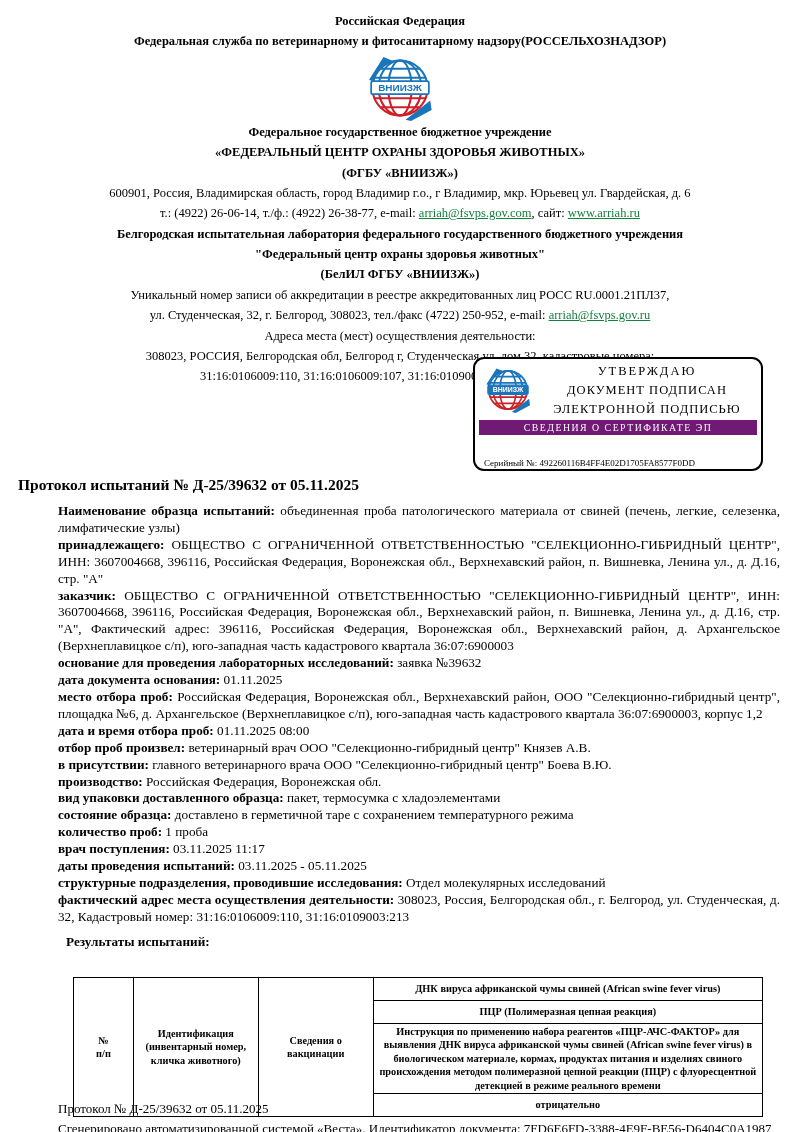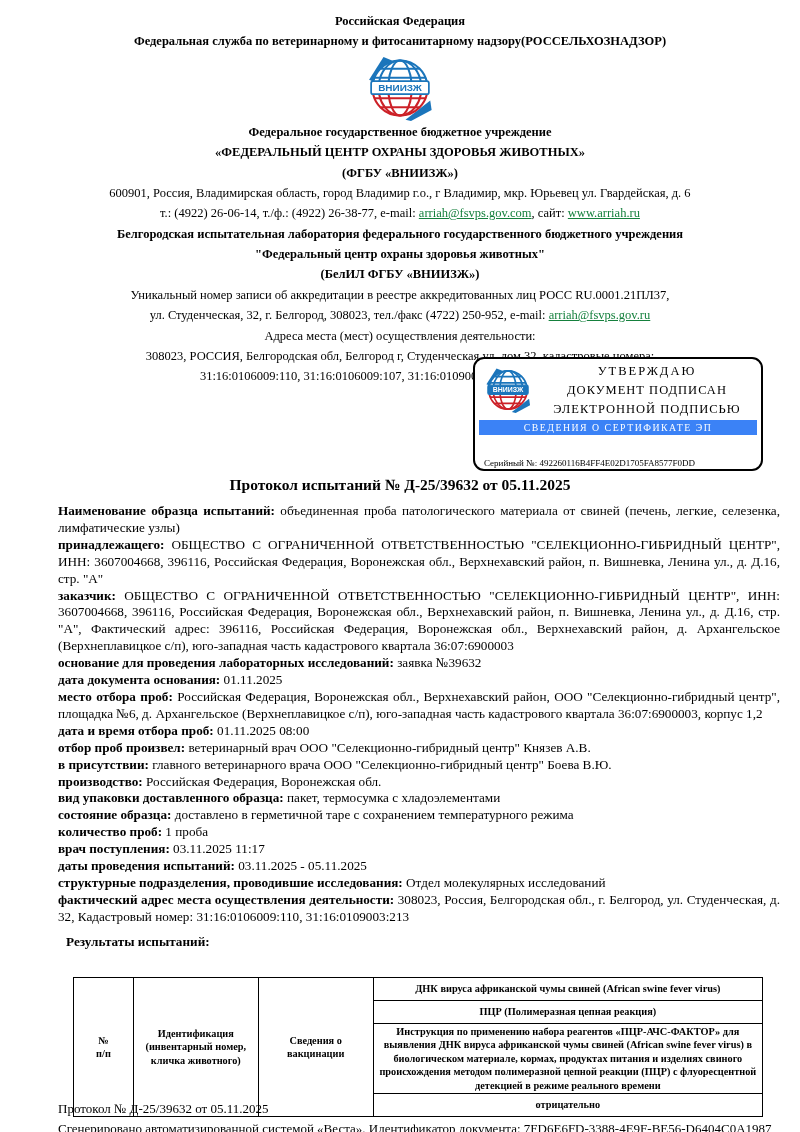--- a/index.html
+++ b/index.html
@@ -20,27 +20,27 @@
     position:absolute; left:455px; top:357px; width:290px; height:114px;
     border:2px solid #000; border-radius:11px; background:#fff; overflow:hidden;
     box-sizing:border-box;
   }
   .stamp-top { display:flex; align-items:center; }
   .stamp-logo { width:50px; height:46px; margin:4px 0 0 8px; flex:0 0 auto; }
   .stamp-head { flex:1; text-align:center; }
   .stamp-approve { font-size:12.5px; letter-spacing:2px; margin-top:5px; }
   .stamp-signed { font-size:12.5px; letter-spacing:1px; line-height:1.2; margin-top:4px; }
   .cert-bar {
-    background:#3b82f6; color:#fff; font-size:9.8px; letter-spacing:1.5px;
+    background:#701a75; color:#fff; font-size:9.8px; letter-spacing:1.5px;
     text-align:center; margin:3px 4px 0 4px; padding:2px 0 2px 0;
   }
   .stamp-details { font-size:9px; line-height:1.28; padding:3px 4px 0 9px; text-align:left;margin-top:20px; }
   
   .doc-title {
-    position:absolute; top:476px; left:0; right:0; text-align:center;
+    position:absolute; top:476px; left:0; right:0; text-align:left;
     font-size:15.5px; font-weight:bold;
   }
   .body-block {
     position:absolute; top:503px; left:40px; width:722px;
     font-size:13.2px; line-height:16.9px; text-align:justify;
   }
   .bitem { margin:0; }
   .bitem b { font-weight:bold; }
   .results-label { font-weight:bold; margin:8px; }
   

